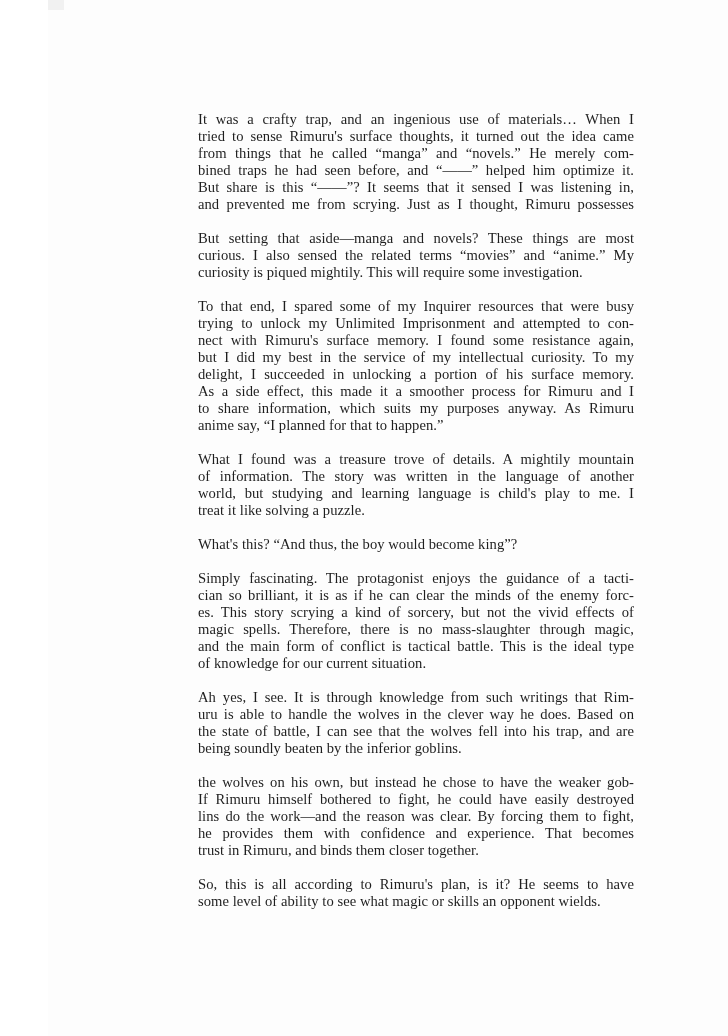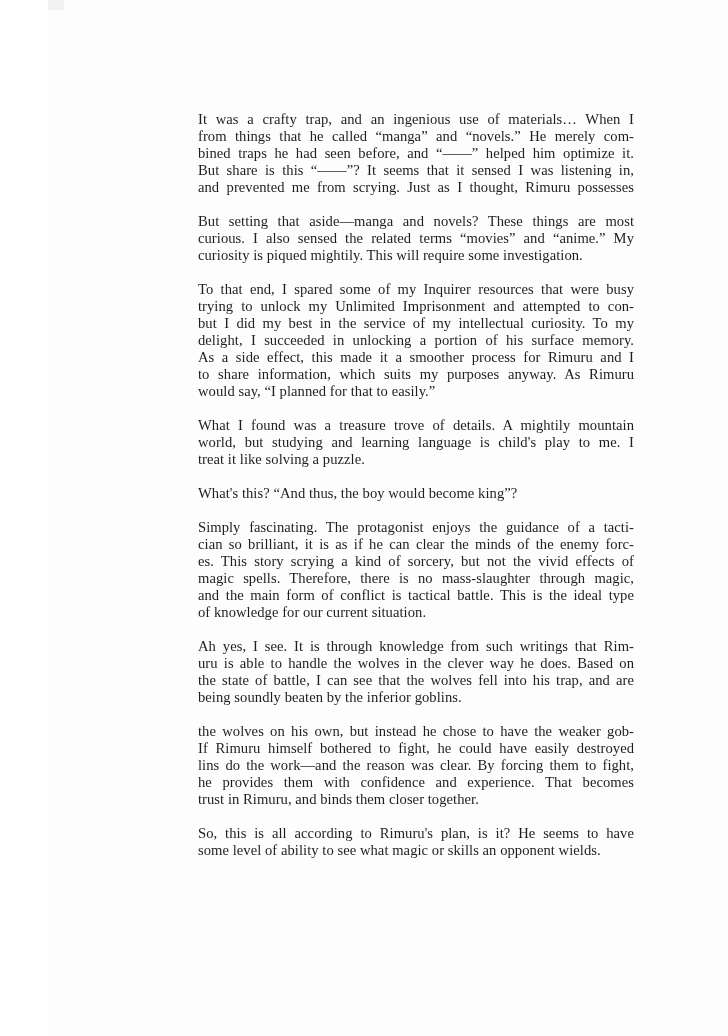--- a/index.html
+++ b/index.html
@@ -50,41 +50,44 @@
   }
 </style>
 </head>
 <body>
 
 <div class="page">
   <div class="scan-artifact"></div>
   <div class="textblock">
       <div class="para">
         <div class="line">It was a crafty trap, and an ingenious use of materials… When I</div>
+        <div class="line">tried to sense Rimuru's surface thoughts, it turned out the idea came</div>
         <div class="line">from things that he called “manga” and “novels.” He merely com-</div>
         <div class="line">bined traps he had seen before, and “——” helped him optimize it.</div>
         <div class="line">But share is this “——”? It seems that it sensed I was listening in,</div>
         <div class="line">and prevented me from scrying. Just as I thought, Rimuru possesses</div>
       </div>
       <div class="para">
         <div class="line">But setting that aside—manga and novels? These things are most</div>
         <div class="line">curious. I also sensed the related terms “movies” and “anime.” My</div>
         <div class="line last">curiosity is piqued mightily. This will require some investigation.</div>
       </div>
       <div class="para">
         <div class="line">To that end, I spared some of my Inquirer resources that were busy</div>
         <div class="line">trying to unlock my Unlimited Imprisonment and attempted to con-</div>
+        <div class="line">nect with Rimuru's surface memory. I found some resistance again,</div>
         <div class="line">but I did my best in the service of my intellectual curiosity. To my</div>
         <div class="line">delight, I succeeded in unlocking a portion of his surface memory.</div>
         <div class="line">As a side effect, this made it a smoother process for Rimuru and I</div>
         <div class="line">to share information, which suits my purposes anyway. As Rimuru</div>
-        <div class="line last">would say, “I planned for that to easily.”</div>
+        <div class="line last">anime say, “I planned for that to happen.”</div>
       </div>
       <div class="para">
         <div class="line">What I found was a treasure trove of details. A mightily mountain</div>
+        <div class="line">of information. The story was written in the language of another</div>
         <div class="line">world, but studying and learning language is child's play to me. I</div>
         <div class="line last">treat it like solving a puzzle.</div>
       </div>
       <div class="para">
         <div class="line last">What's this? “And thus, the boy would become king”?</div>
       </div>
       <div class="para">
         <div class="line">Simply fascinating. The protagonist enjoys the guidance of a tacti-</div>
         <div class="line">cian so brilliant, it is as if he can clear the minds of the enemy forc-</div>
         <div class="line">es. This story scrying a kind of sorcery, but not the vivid effects of</div>

